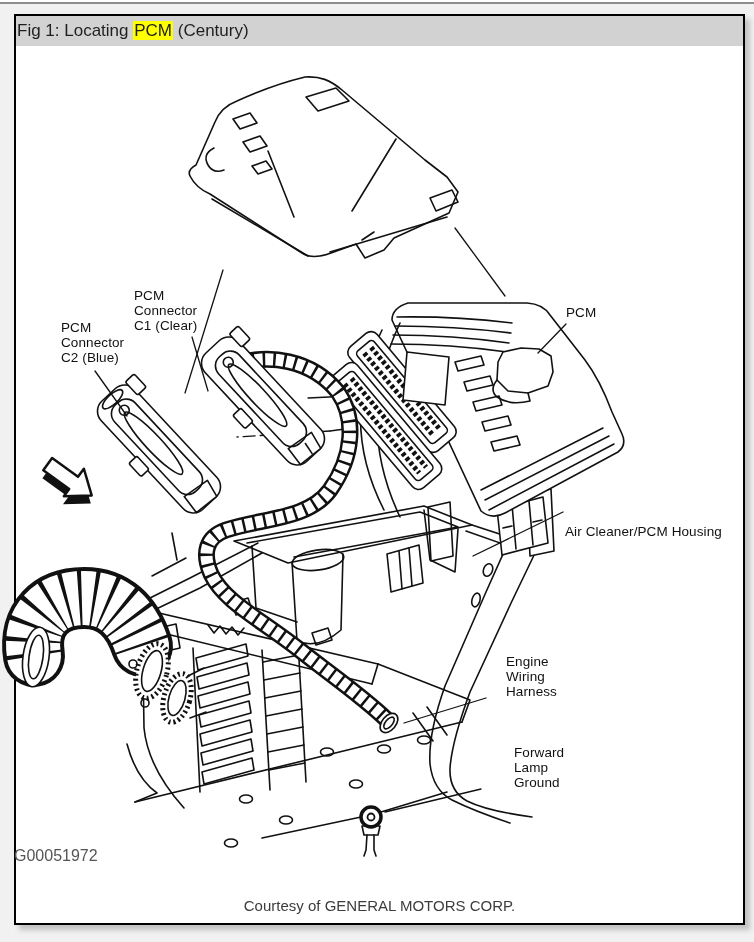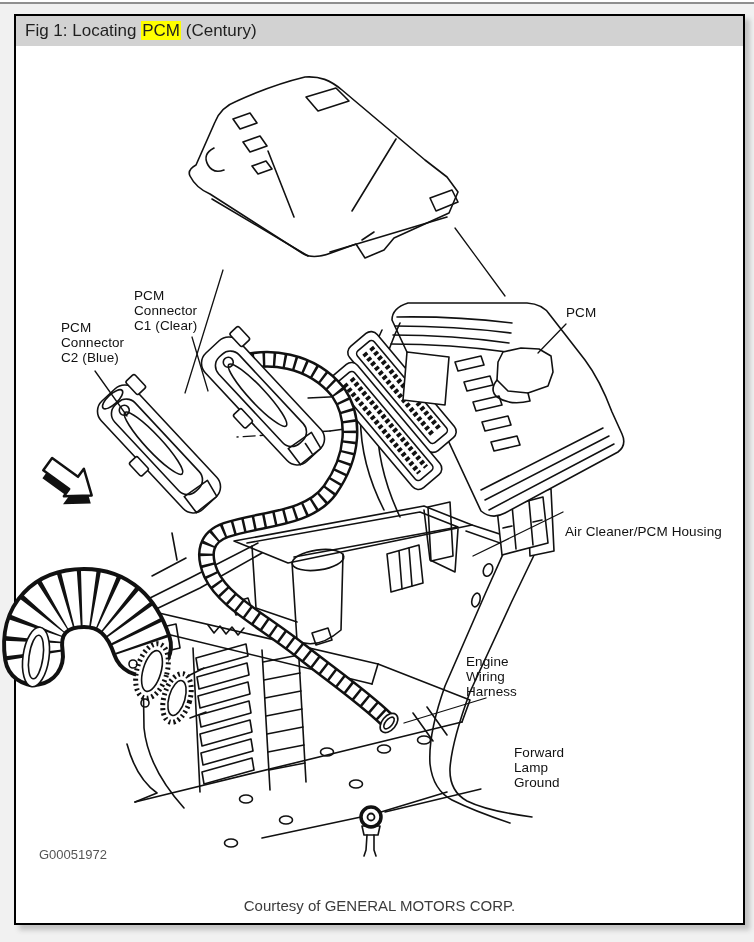--- a/index.html
+++ b/index.html
@@ -10,33 +10,33 @@
   }
   .top-strip{position:absolute;left:0;top:0;width:754px;height:2px;background:#ffffff;}
   .top-rule{position:absolute;left:0;top:2px;width:754px;height:2px;background:#8f8f8f;}
   .frame{
     position:absolute;left:14px;top:14px;width:727px;height:907px;
     background:#ffffff;border:2px solid #000;
     box-shadow:5px 5px 5px #c2c2c2;
   }
   .titlebar{
     position:absolute;left:16px;top:16px;width:727px;height:30px;
-    background:#d2d2d2;line-height:30px;padding-left:9px;box-sizing:border-box;
+    background:#d2d2d2;line-height:30px;padding-left:1px;box-sizing:border-box;
     font-size:17px;color:#1f1f1f;white-space:nowrap;
   }
   .hl{background:#ffff00;padding:0 1px;}
   svg.diagram{position:absolute;left:0;top:0;width:754px;height:942px;}
   .ln{fill:none;stroke:#111;stroke-width:1.6;stroke-linecap:round;stroke-linejoin:round;}
   .thin{fill:none;stroke:#111;stroke-width:1.3;stroke-linecap:round;}
   .wf{fill:#fff;stroke:#111;stroke-width:1.6;stroke-linejoin:round;}
   .callout{
     position:absolute;font-size:13.5px;line-height:15px;color:#111;
     white-space:pre-line;letter-spacing:0.1px;
   }
-  .fig-code{position:absolute;left:39px;top:847px;font-size:13px;color:#555;}
+  .fig-code{position:absolute;left:14px;top:847px;font-size:16px;color:#555;}
   .credit{position:absolute;left:16px;top:897px;width:727px;text-align:center;
     font-size:15px;color:#3c3c3c;}
 </style>
 </head>
 <body>
 
 <div class="top-strip"></div>
 <div class="top-rule"></div>
 
 <div class="frame"></div>
@@ -256,21 +256,21 @@
 </svg>
 
 <div class="callout" style="left:134px;top:288px;">PCM
 Connector
 C1 (Clear)</div>
 <div class="callout" style="left:61px;top:320px;">PCM
 Connector
 C2 (Blue)</div>
 <div class="callout" style="left:566px;top:305px;">PCM</div>
 <div class="callout" style="left:565px;top:496px;margin-top:28px;">Air Cleaner/PCM Housing</div>
-<div class="callout" style="left:466px;top:654px;">Engine
+<div class="callout" style="left:506px;top:654px;">Engine
 Wiring
 Harness</div>
 <div class="callout" style="left:482px;top:745px;margin-left:32px;">Forward
 Lamp
 Ground</div>
 
 <div class="fig-code">G00051972</div>
 <div class="credit">Courtesy of GENERAL MOTORS CORP.</div>
 
 </body></html>

